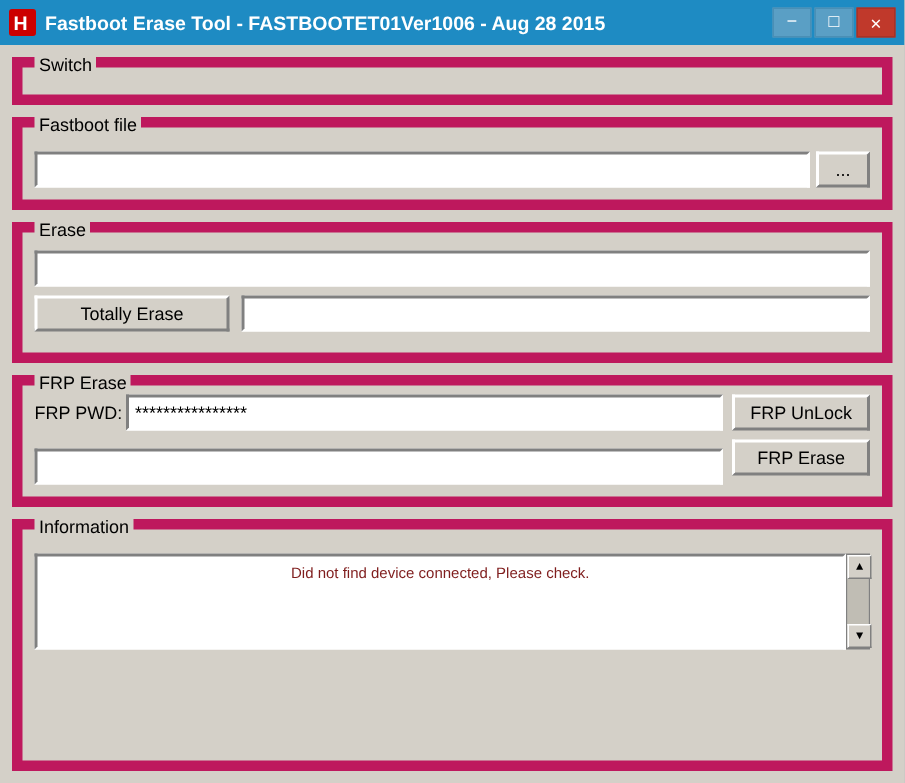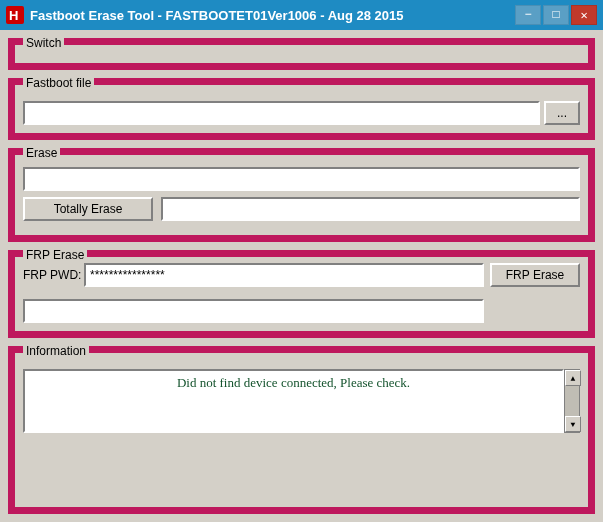--- a/index.html
+++ b/index.html
@@ -234,23 +234,23 @@
       border-right: 2px solid #ffffff;
       border-bottom: 2px solid #ffffff;
       background: white;
       padding: 4px;
       font-family: 'Courier New', monospace;
       font-size: 12px;
       overflow: hidden;
     }
 
     .info-message {
-      color: #14532d;
-      font-family: Liberation Serif, serif;
-      font-size: 13px;
+      color: #7f1d1d;
+      font-family: Liberation Sans, sans-serif;
+      font-size: 10px;
     }
 
     .scrollbar {
       display: flex;
       flex-direction: column;
       width: 16px;
       border: 1px solid #808080;
       height: 64px;
       background: #d4d0c8;
     }
@@ -338,20 +338,21 @@
       <div style="flex:1; display:flex; flex-direction:column; gap:6px;">
         <div class="frp-row">
           <span class="frp-label">FRP PWD:</span>
           <input type="text" class="frp-input" value="****************" style="">
         </div>
         <div>
           <input type="text" class="frp-input" style="width: 100%;">
         </div>
       </div>
       <div class="frp-right-col">
+        <button class="btn frp-btn">FRP UnLock</button>
         <button class="btn frp-btn">FRP Erase</button>
       </div>
     </div>
   </div>
 
   <div class="group-box info-box">
     <span class="group-box-label">Information</span>
     <div class="info-content-wrapper">
       <div class="info-text-area">
         <span class="info-message">Did not find device connected, Please check.</span>

